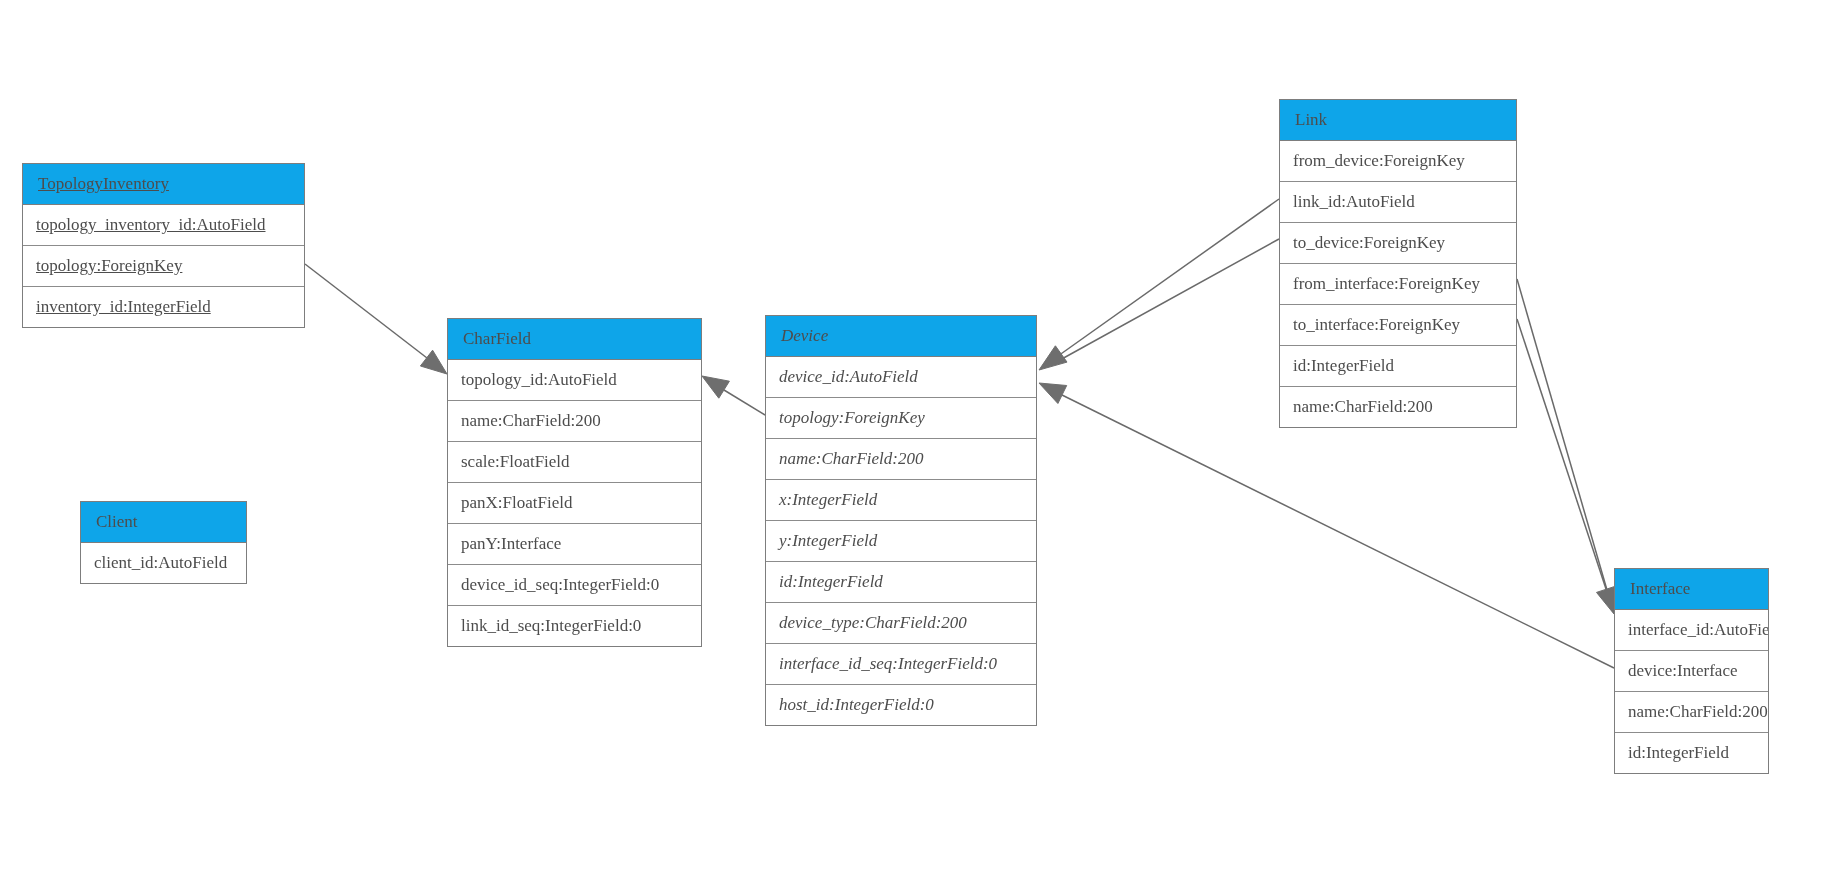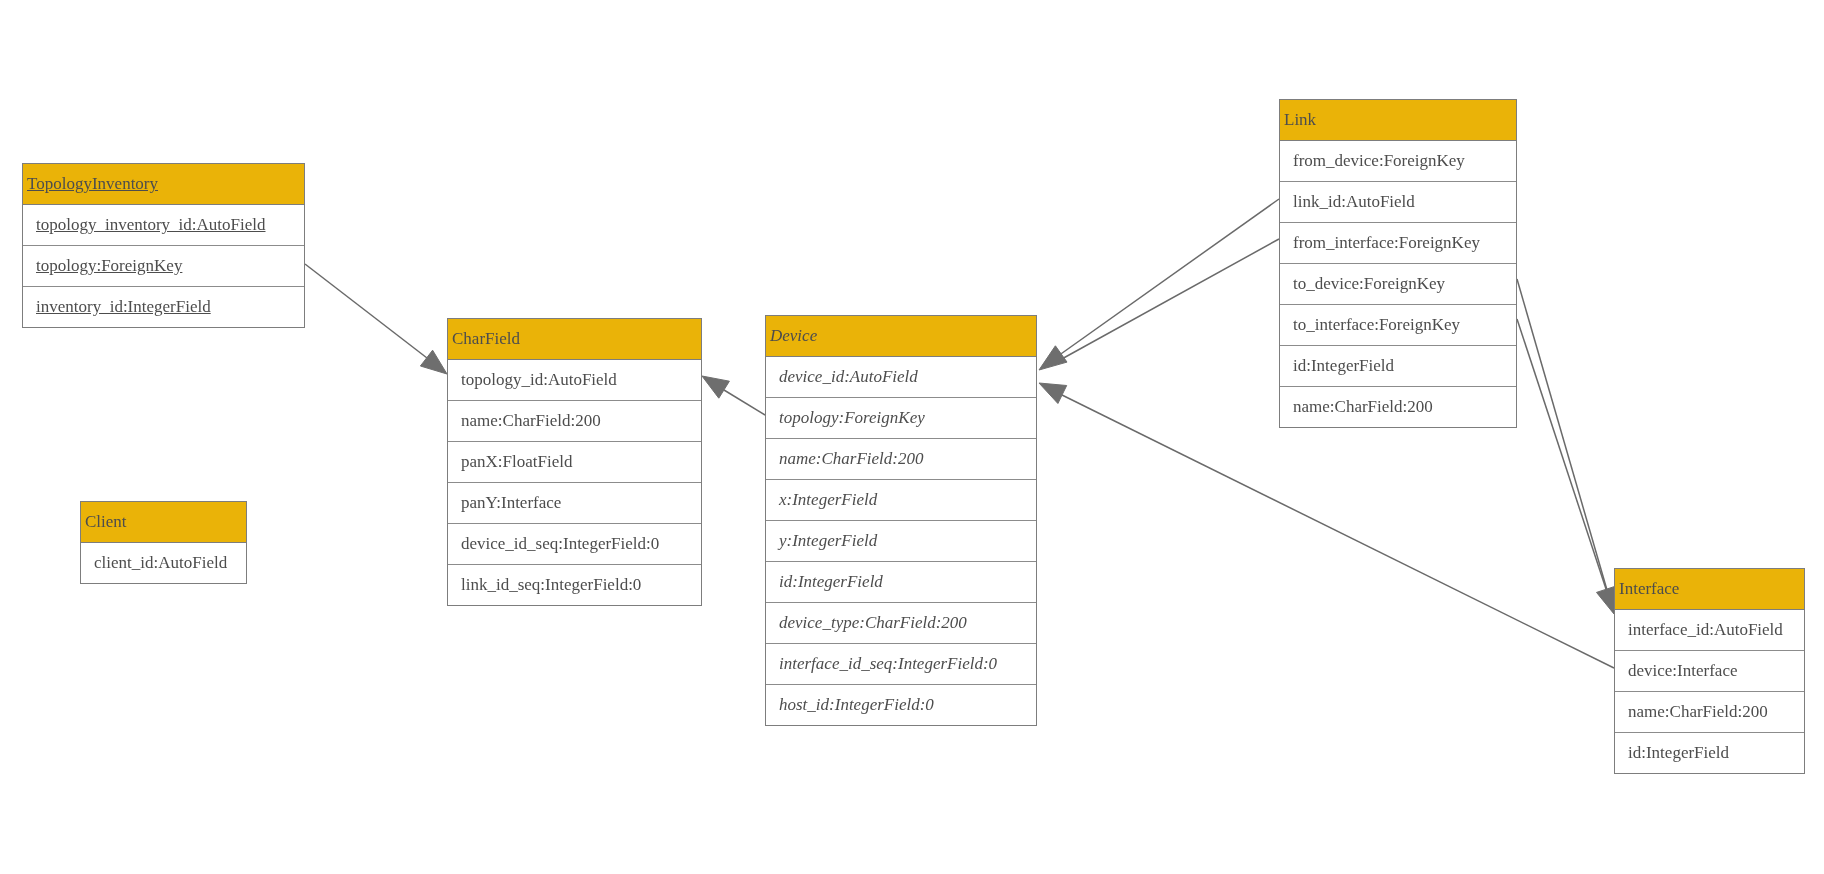--- a/index.html
+++ b/index.html
@@ -16,39 +16,39 @@
   .entity{
     position:absolute;
     box-sizing:border-box;
     background:#ffffff;
     border:1.5px solid #7d7d7d;
     color:#4d4d4d;
     font-size:17px;
   }
   .entity-header{
     height:40px;line-height:40px;
-    background:#eab308;
-    padding-left:4px;
+    background:#0ea5e9;
+    padding-left:15px;
     border-bottom:1.5px solid #7d7d7d;
     white-space:nowrap;overflow:hidden;
   }
   .entity-row{
     height:40px;line-height:40px;
     padding-left:13px;
     border-bottom:1.2px solid #8c8c8c;
     white-space:nowrap;overflow:hidden;
   }
   .entity-row:last-child{border-bottom:none;}
   
   #e-topologyinventory{left:22px;top:163px;width:283px;text-decoration:underline;}
   #e-topology        {left:447px;top:318px;width:255px;}
   #e-client          {left:80px; top:501px;width:167px;}
   #e-device          {left:765px;top:315px;width:272px;font-style:italic;}
   #e-link            {left:1279px;top:99px;width:238px;}
-  #e-interface       {left:1614px;top:568px;width:191px;}
+  #e-interface       {left:1614px;top:568px;width:155px;}
 </style>
 </head>
 <body>
 
 <div id="canvas">
 
   <svg id="wires" viewBox="0 0 1824 874" xmlns="http://www.w3.org/2000/svg">
 
     <line x1="305" y1="264" x2="427" y2="358"></line>
     <polygon points="447,374 420.4,366.0 432.6,350.2"></polygon>
@@ -72,20 +72,21 @@
     <div class="entity-header">TopologyInventory</div>
     <div class="entity-row">topology_inventory_id:AutoField</div>
     <div class="entity-row">topology:ForeignKey</div>
     <div class="entity-row">inventory_id:IntegerField</div>
   </div>
 
   <div class="entity" id="e-topology">
     <div class="entity-header">CharField</div>
     <div class="entity-row">topology_id:AutoField</div>
     <div class="entity-row">name:CharField:200</div>
+    <div class="entity-row">scale:FloatField</div>
     <div class="entity-row">panX:FloatField</div>
     <div class="entity-row">panY:Interface</div>
     <div class="entity-row">device_id_seq:IntegerField:0</div>
     <div class="entity-row">link_id_seq:IntegerField:0</div>
   </div>
 
   <div class="entity" id="e-client">
     <div class="entity-header">Client</div>
     <div class="entity-row">client_id:AutoField</div>
   </div>
@@ -100,22 +101,22 @@
     <div class="entity-row">id:IntegerField</div>
     <div class="entity-row">device_type:CharField:200</div>
     <div class="entity-row">interface_id_seq:IntegerField:0</div>
     <div class="entity-row">host_id:IntegerField:0</div>
   </div>
 
   <div class="entity" id="e-link">
     <div class="entity-header">Link</div>
     <div class="entity-row">from_device:ForeignKey</div>
     <div class="entity-row">link_id:AutoField</div>
+    <div class="entity-row">to_device:ForeignKey</div>
     <div class="entity-row">from_interface:ForeignKey</div>
-    <div class="entity-row">to_device:ForeignKey</div>
     <div class="entity-row">to_interface:ForeignKey</div>
     <div class="entity-row">id:IntegerField</div>
     <div class="entity-row">name:CharField:200</div>
   </div>
 
   <div class="entity" id="e-interface">
     <div class="entity-header">Interface</div>
     <div class="entity-row">interface_id:AutoField</div>
     <div class="entity-row">device:Interface</div>
     <div class="entity-row">name:CharField:200</div>

